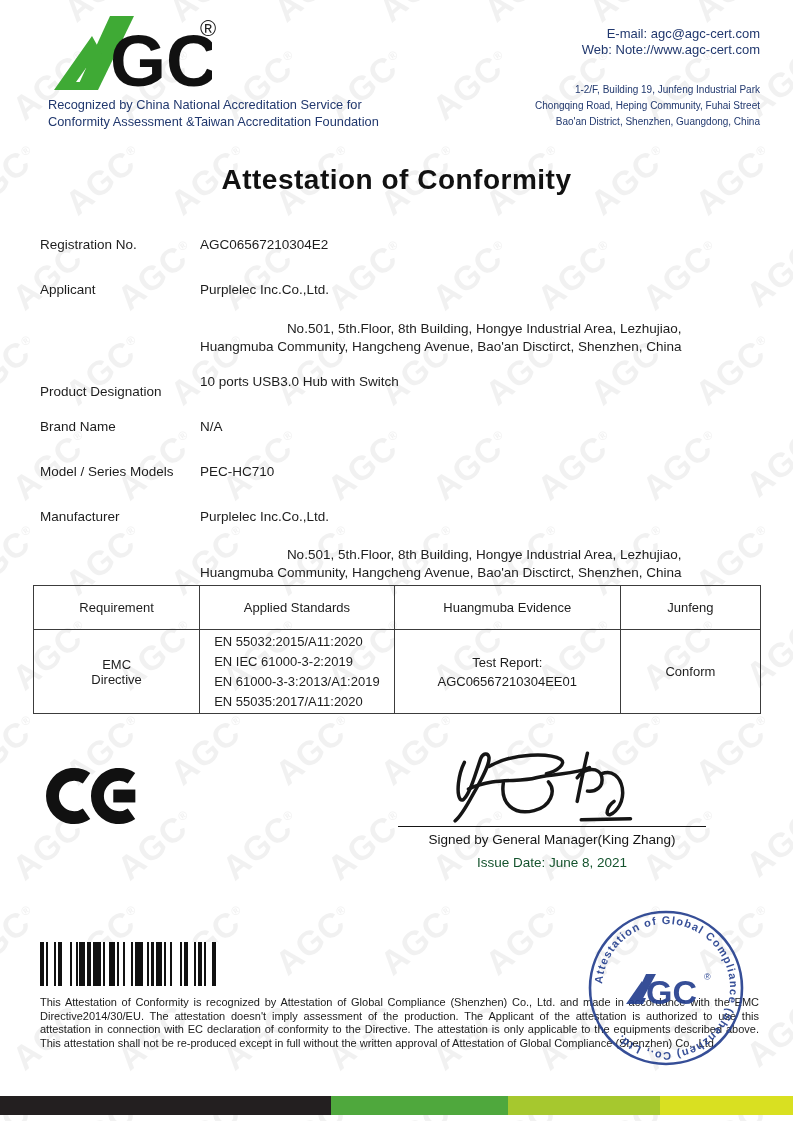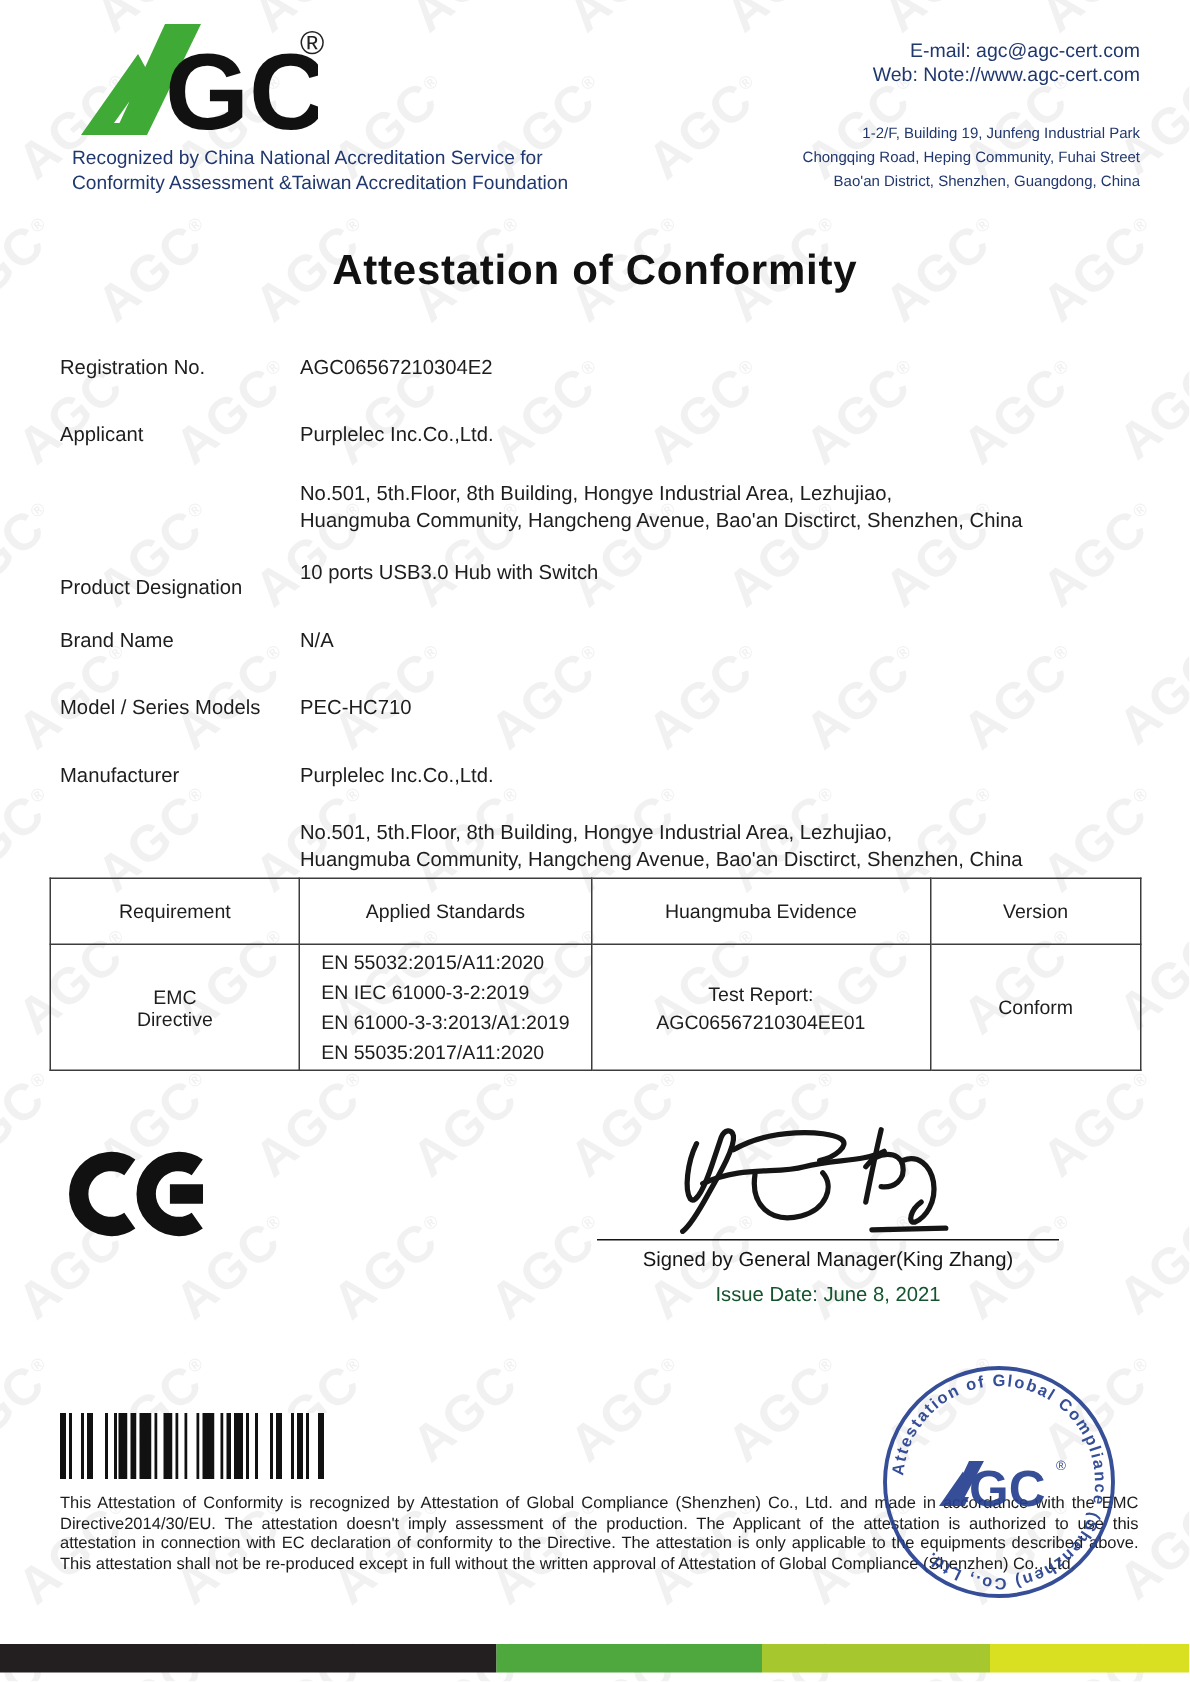--- a/index.html
+++ b/index.html
@@ -17,21 +17,21 @@
   .logo-box{left:52px;top:14px;width:160px;height:78px;}
   .logo-reg{left:200px;top:16px;font-size:22px;color:#222;}
   .recognized{left:48px;top:96px;width:340px;font-size:12.8px;line-height:17px;color:#21386e;}
   .contact{left:420px;top:26px;width:340px;text-align:right;font-size:13px;line-height:16.2px;color:#21386e;}
   .hq-address{left:400px;top:82px;width:360px;text-align:right;font-size:10px;line-height:16.2px;color:#21386e;}
 
   .doc-title{left:0;top:164px;width:793px;text-align:center;font-size:28px;font-weight:700;color:#111;letter-spacing:0.5px;}
 
   .field-label{position:absolute;left:40px;font-size:13.5px;}
   .field-value{position:absolute;left:200px;font-size:13.5px;}
-  .addr2{line-height:17.5px;}
+  .addr2{line-height:17.5px;text-align:right;}
 
   
   .cert-table{left:33px;top:585px;width:728px;border:1px solid #3c3c3c;border-collapse:collapse;font-size:13px;color:#1d1d1d;}
   .cert-table td{border:1px solid #3c3c3c;text-align:center;vertical-align:middle;padding:0;}
   .cert-table .hdr td{height:43px;}
   .cert-table .body td{height:83px;}
   .cert-table .std-cell{text-align:left;padding-left:14px;line-height:20px;}
   .c1{width:166px;} .c2{width:194px;} .c3{width:226px;} .c4{width:140px;}
   .ev-line{line-height:19px;}
 
@@ -229,21 +229,21 @@
     <div>No.501, 5th.Floor, 8th Building, Hongye Industrial Area, Lezhujiao,</div>
     <div>Huangmuba Community, Hangcheng Avenue, Bao'an Disctirct, Shenzhen, China</div>
   </div>
 
   <table class="cert-table layer">
     <tbody>
         <tr class="hdr">
       <td class="c1">Requirement</td>
       <td class="c2">Applied Standards</td>
       <td class="c3">Huangmuba Evidence</td>
-      <td class="c4">Version</td>
+      <td class="c4">Junfeng</td>
     </tr>
     <tr class="body">
       <td>
         <div>EMC</div>
         <div>Directive</div>
       </td>
       <td class="std-cell">
         <div>EN 55032:2015/A11:2020</div>
         <div>EN IEC 61000-3-2:2019</div>
         <div>EN 61000-3-3:2013/A1:2019</div>

